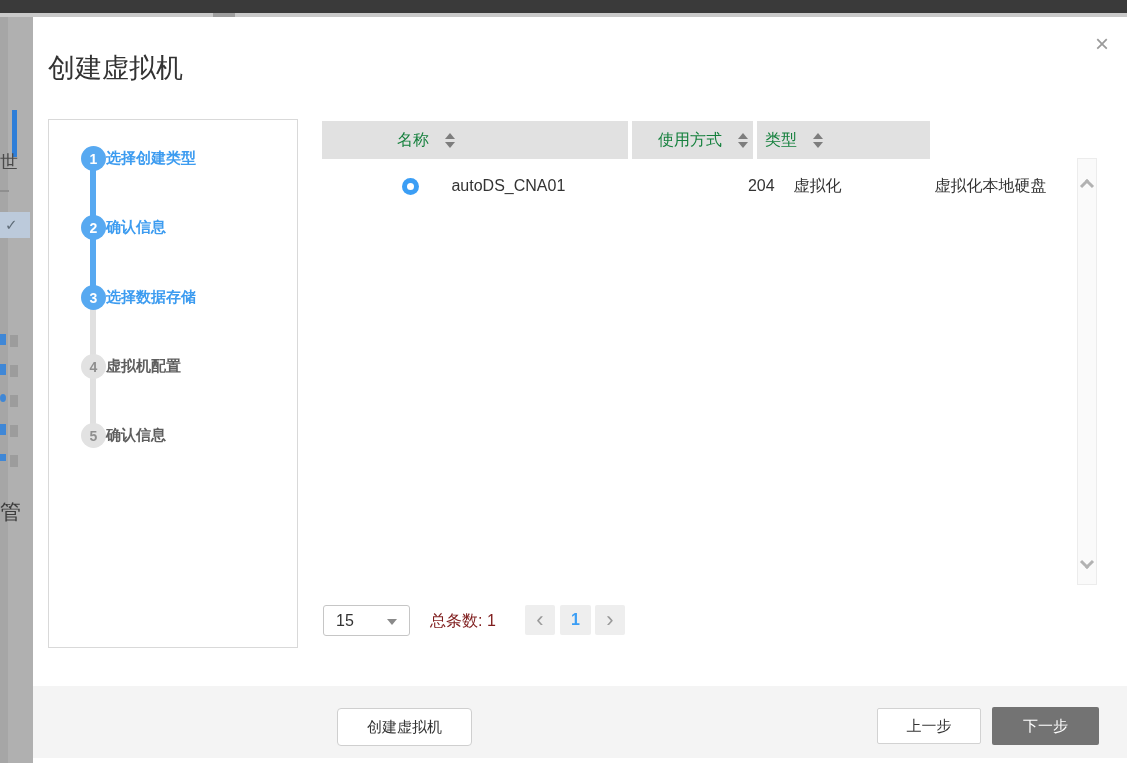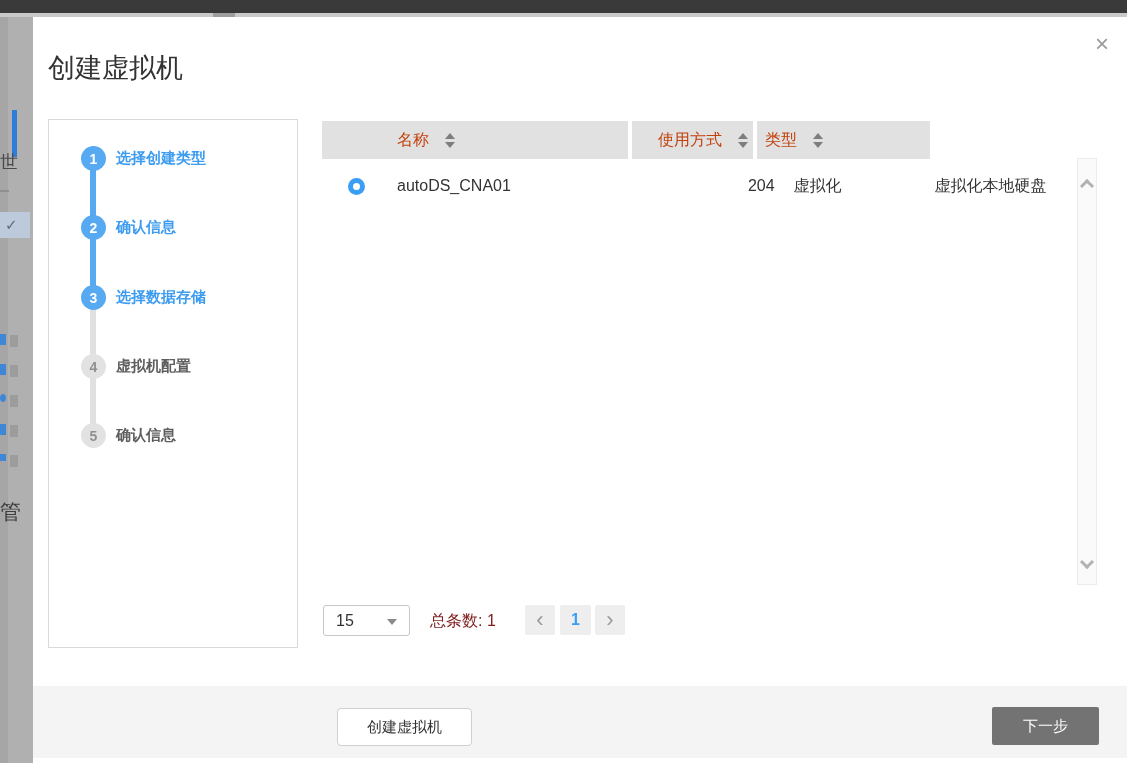--- a/index.html
+++ b/index.html
@@ -30,37 +30,37 @@
 
   
   .stepper { position:absolute; left:15px; top:102px; width:250px; height:529px; border:1px solid #d9d9d9; background:#fff; }
   .sline { position:absolute; left:41px; width:6px; }
   .sline.blue { top:38px; height:140px; background:#57a9f1; }
   .sline.gray { top:178px; height:138px; background:#e0e0e0; }
   .step { position:absolute; left:32px; display:flex; align-items:center; height:25px; }
   .step .dot { width:25px; height:25px; border-radius:50%; color:#fff; font-size:14px; font-weight:bold; display:flex; align-items:center; justify-content:center; flex:0 0 25px; }
   .step.done .dot, .step.active .dot { background:#57a9f1; }
   .step.pending .dot { background:#e2e2e2; color:#8f8f8f; }
-  .step .lbl { margin-left:10px; font-size:15px; font-weight:bold; white-space:nowrap; }
+  .step .lbl { font-size:15px; font-weight:bold; white-space:nowrap; }
   .step.done .lbl, .step.active .lbl { color:#3d9cf0; }
   .step.pending .lbl { color:#5e5e5e; }
 
   
-  .thead { position:absolute; left:289px; top:104px; width:698px; height:38px; display:flex; gap:4px; font-size:16px; color:#c2410c; }
+  .thead { position:absolute; left:289px; top:104px; width:698px; height:38px; display:flex; gap:4px; font-size:16px; color:#15803d; }
   .th { background:#e1e1e1; height:38px; display:flex; align-items:center; }
   .th-1 { width:306px; padding-left:75px; }
   .th-2 { width:163px; padding-left:16px; }
   .th-3 { width:121px; padding-left:26px; }
   .th-4 { width:173px; padding-left:8px; }
   .sort { display:inline-flex; flex-direction:column; gap:3px; margin-left:16px; cursor:pointer; }
   .sort .tri-up { width:0; height:0; border-left:5px solid transparent; border-right:5px solid transparent; border-bottom:6px solid #7d7d7d; }
   .sort .tri-dn { width:0; height:0; border-left:5px solid transparent; border-right:5px solid transparent; border-top:6px solid #7d7d7d; }
 
   .trow { position:absolute; left:289px; top:145px; width:775px; height:48px; display:flex; gap:4px; align-items:center; font-size:16px; color:#333; }
-  .td-1 { width:306px; display:flex; align-items:center; }
+  .td-1 { width:306px; display:flex; align-items:center;justify-content:center; }
   .td-2 { width:163px; text-align:right; padding-right:8px; }
   .td-3 { width:121px; padding-left:7px; }
   .td-4 { width:173px; padding-left:6px;margin-left:20px; }
   .radio { margin-left:26px; width:17px; height:17px; border-radius:50%; background:#3b9ef5; display:flex; align-items:center; justify-content:center; cursor:pointer; }
   .radio .hole { width:7px; height:7px; border-radius:50%; background:#fff; }
   .rowname { margin-left:32px; }
 
   
   .vscroll { position:absolute; left:1044px; top:141px; width:20px; height:427px; background:#fafafa; border:1px solid #ececec; }
   .chev { position:absolute; left:4px; width:10px; height:10px; border-style:solid; border-color:#b2b2b2; border-width:3px 3px 0 0; cursor:pointer; }
@@ -188,17 +188,18 @@
       <span>15</span>
       <span class="caret"></span>
     </div>
     <div class="total">总条数: 1</div>
     <div class="pgbtn pg-prev">‹</div>
     <div class="pgbtn pg-num">1</div>
     <div class="pgbtn pg-next">›</div>
 
     <div class="footer">
       <div class="btn btn-add">创建虚拟机</div>
+      <div class="btn btn-prev">上一步</div>
       <div class="btn btn-next">下一步</div>
     </div>
 
   </div>
 </div>
 
 </body></html>

